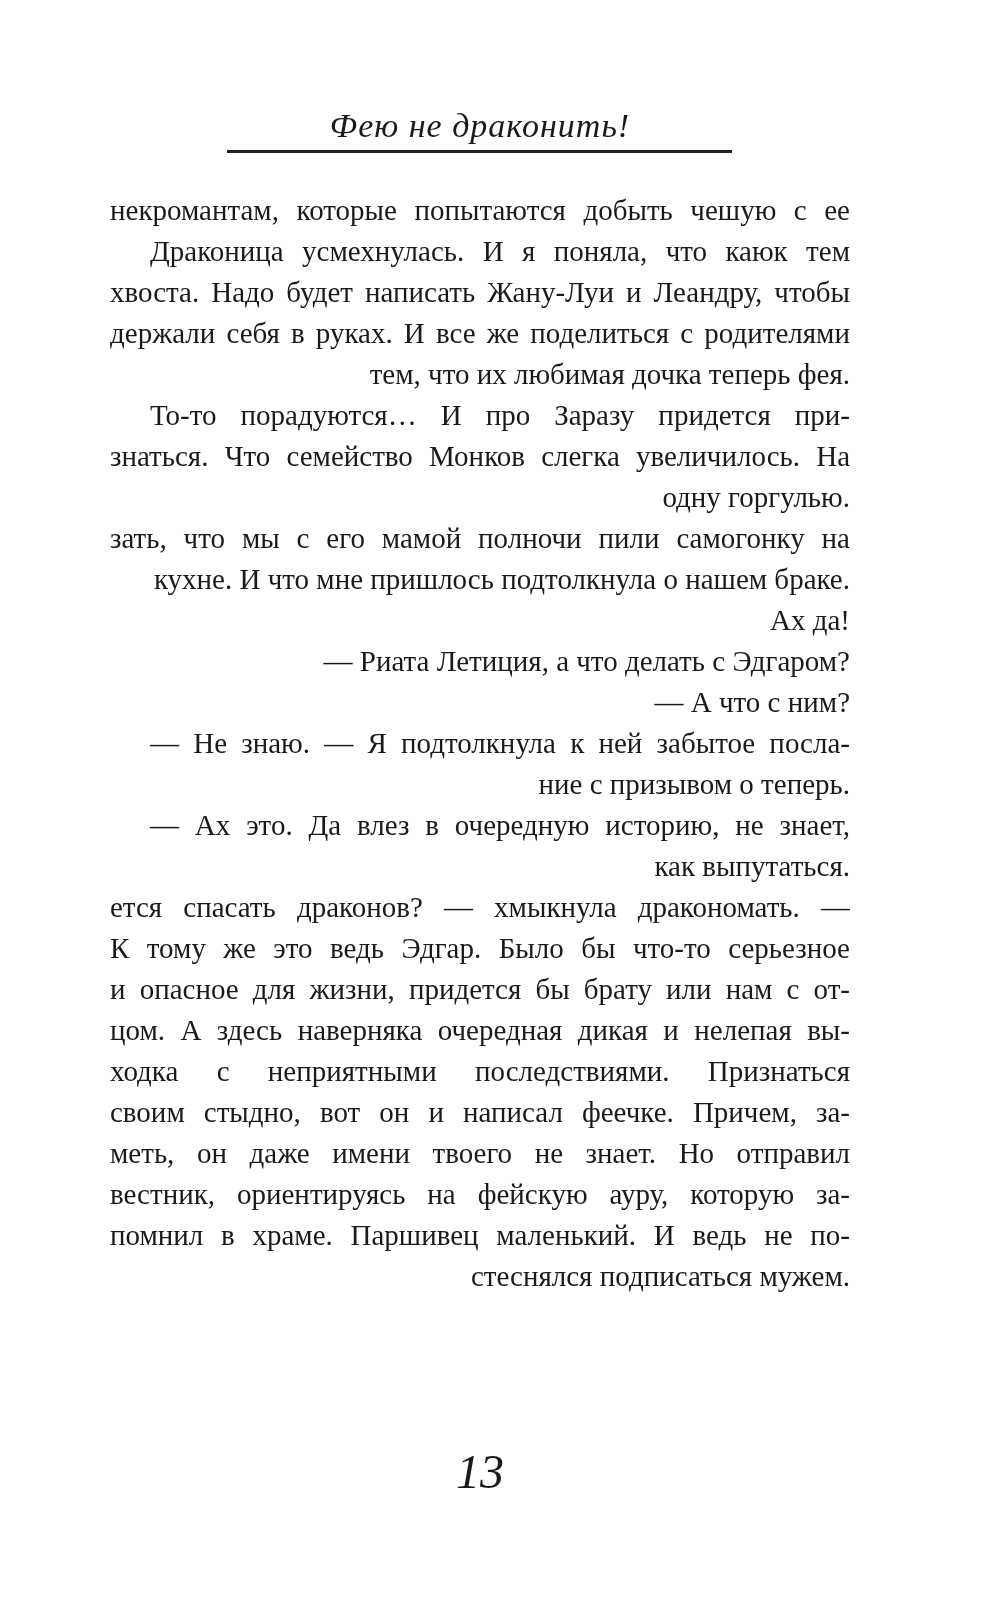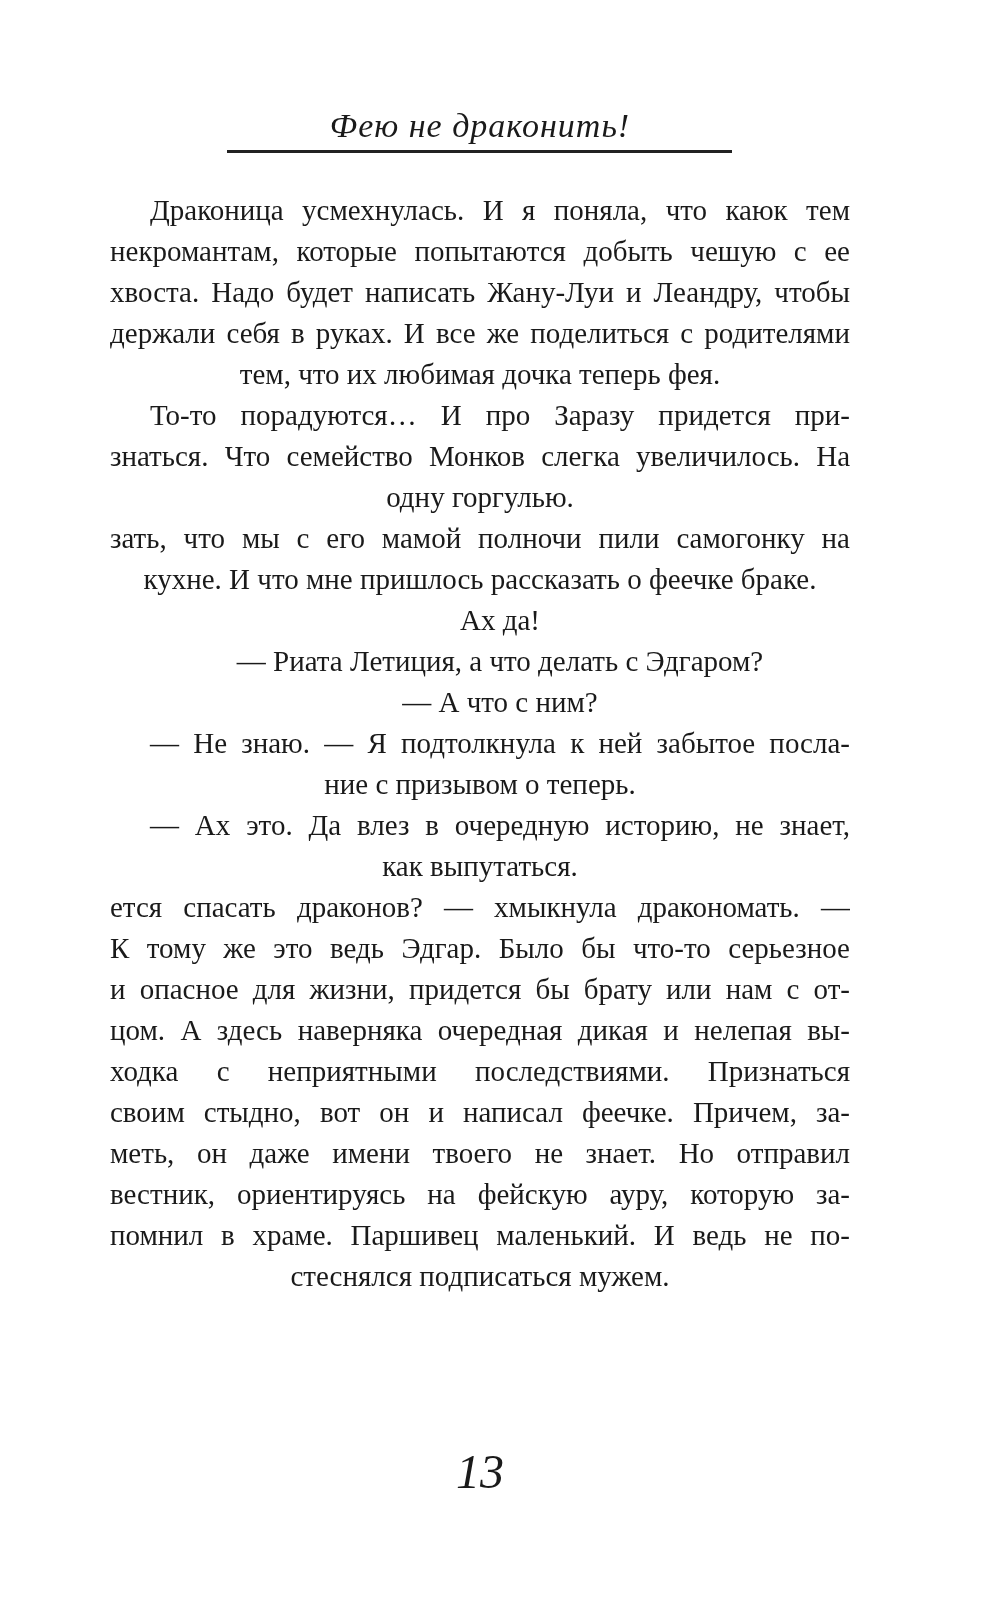--- a/index.html
+++ b/index.html
@@ -40,21 +40,21 @@
     position: absolute;
     left: 110px;
     top: 190px;
     width: 740px;
     font-size: 29px;
   }
   .line {
     height: 41px;
     line-height: 41px;
     overflow: hidden;
-    text-align: center;
+    text-align: right;
     white-space: normal;
   }
   .line.justify {
     text-align: justify;
     text-align-last: justify;
     text-justify: inter-word;
   }
   .line.indent {
     text-indent: 40px;
   }
@@ -73,30 +73,30 @@
 <body>
 
 <div class="page" style="--bg: #ffffff; --text: #1a1a1a; --rule: #222222;">
 
   <header>
     <div class="chapter-title">Фею не драконить!</div>
     <div class="header-rule"></div>
   </header>
 
   <main class="text-block" id="text-block">
+      <div class="line justify">некромантам, которые попытаются добыть чешую с ее</div>
       <div class="line indent justify">Драконица усмехнулась. И я поняла, что каюк тем</div>
-      <div class="line justify">некромантам, которые попытаются добыть чешую с ее</div>
       <div class="line justify">хвоста. Надо будет написать Жану-Луи и Леандру, чтобы</div>
       <div class="line justify">держали себя в руках. И все же поделиться с родителями</div>
       <div class="line">тем, что их любимая дочка теперь фея.</div>
       <div class="line indent justify">То-то порадуются… И про Заразу придется при-</div>
       <div class="line justify">знаться. Что семейство Монков слегка увеличилось. На</div>
       <div class="line">одну горгулью.</div>
       <div class="line justify">зать, что мы с его мамой полночи пили самогонку на</div>
-      <div class="line">кухне. И что мне пришлось рассказать о феечке браке.</div>
+      <div class="line">кухне. И что мне пришлось подтолкнула о нашем браке.</div>
       <div class="line indent">Ах да!</div>
       <div class="line indent">— Риата Летиция, а что делать с Эдгаром?</div>
       <div class="line indent">— А что с ним?</div>
       <div class="line indent justify">— Не знаю. — Я подтолкнула к ней забытое посла-</div>
       <div class="line">ние с призывом о теперь.</div>
       <div class="line indent justify">— Ах это. Да влез в очередную историю, не знает,</div>
       <div class="line">как выпутаться.</div>
       <div class="line justify">ется спасать драконов? — хмыкнула дракономать. —</div>
       <div class="line justify">К тому же это ведь Эдгар. Было бы что-то серьезное</div>
       <div class="line justify">и опасное для жизни, придется бы брату или нам с от-</div>

